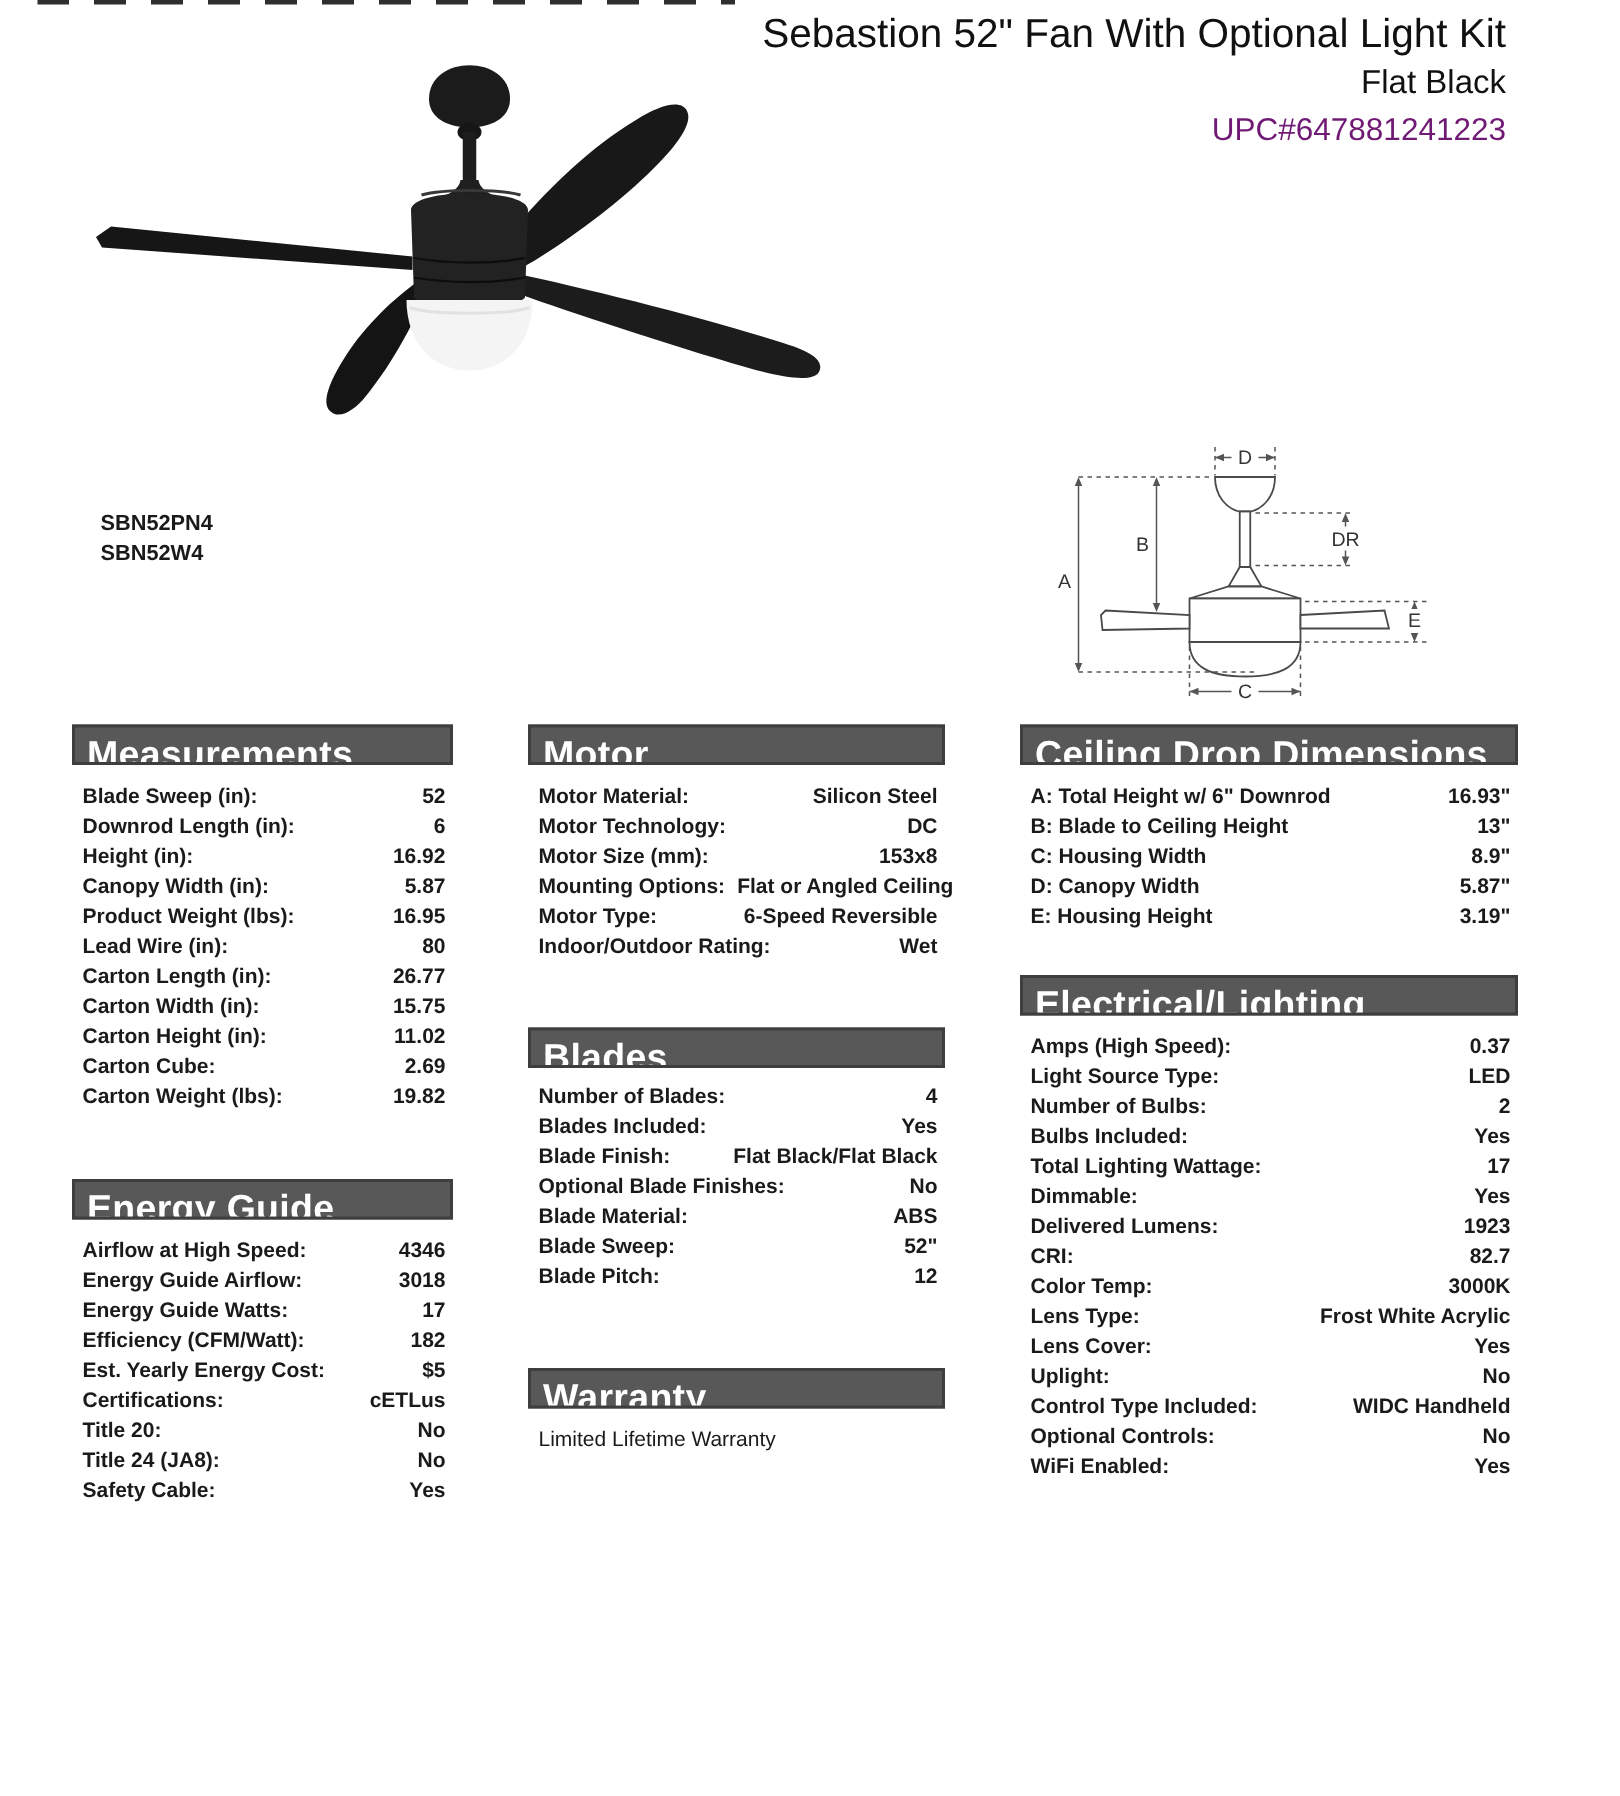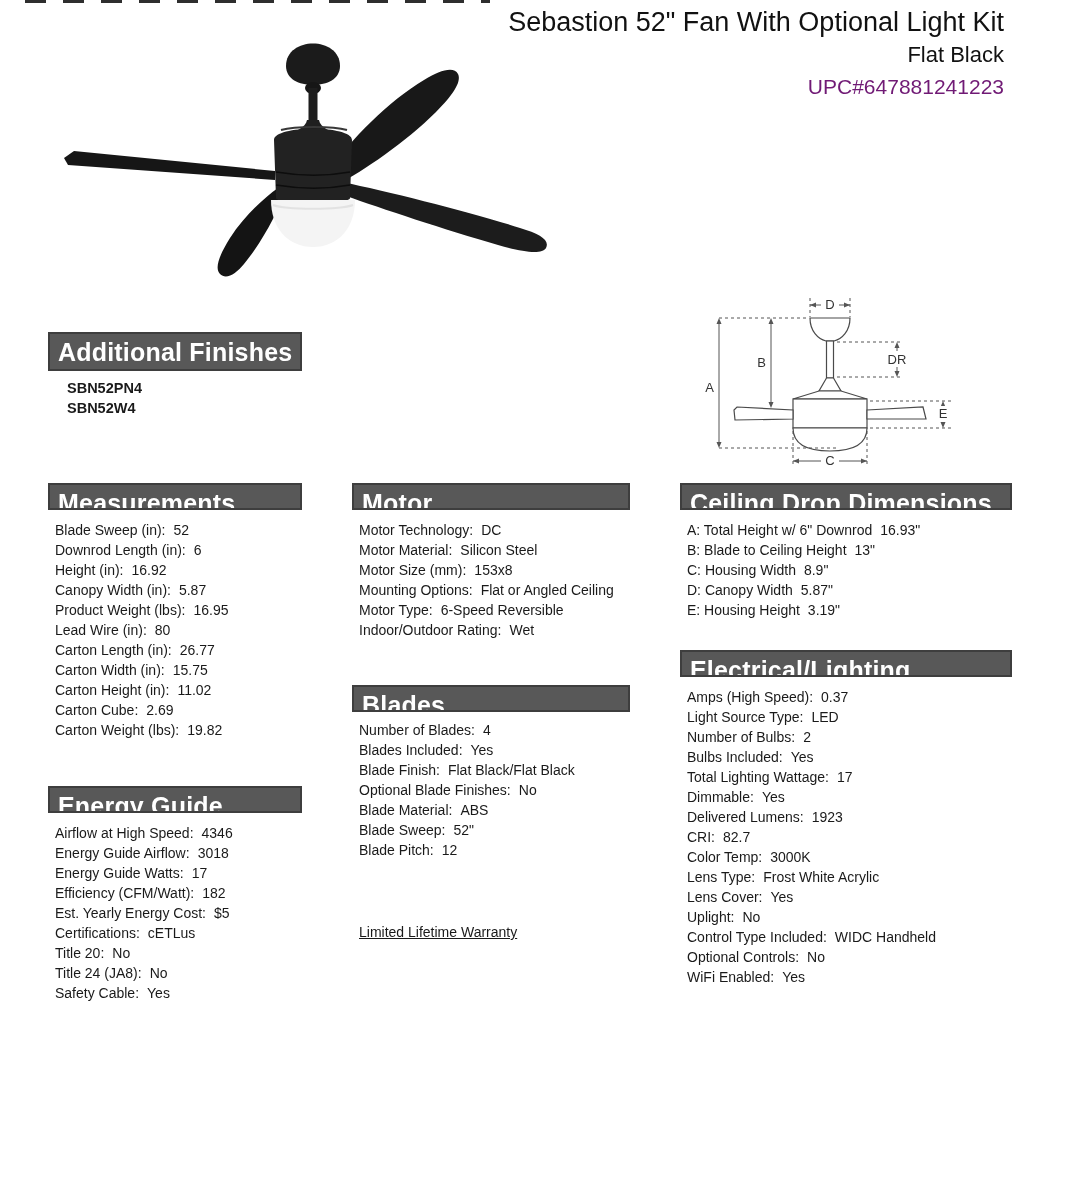--- a/index.html
+++ b/index.html
@@ -9,27 +9,27 @@
         background:repeating-linear-gradient(90deg,#2e2e2e 0 21px,transparent 21px 38px);}
   .title-block{position:absolute;top:6px;right:76px;text-align:right;}
   .title-main{font-size:27px;line-height:32px;color:#111;}
   .title-finish{font-size:22px;line-height:27px;color:#111;margin-top:3px;}
   .title-upc{font-size:21px;line-height:25px;color:#701a75;margin-top:6px;}
   .section{position:absolute;}
   .sec-header{height:27px;line-height:36px;background:#585858;border:2px solid #3e3e3e;
         box-sizing:border-box;color:#fff;font-weight:bold;font-size:25px;padding-left:8px;
         letter-spacing:.2px;white-space:nowrap;overflow:hidden;}
   .sec-rows{margin-top:10px;}
-  .spec-row{display:flex;align-items:baseline;
-        height:20px;font-size:14px;line-height:20px;padding:0 5px 0 7px;}
+  .spec-row{display:flex;justify-content:space-between;align-items:baseline;
+        height:20px;font-size:14px;line-height:20px;padding:0 5px 0 7px;font-weight:bold;}
   .spec-label{white-space:nowrap;}
   .spec-value{white-space:nowrap;text-align:right;padding-left:8px;}
   .finish-items{margin-top:7px;padding-left:7px;}
   .finish-item{font-size:14.5px;font-weight:bold;line-height:20px;margin-left:12px;}
-  .warranty-text{margin-top:12px;font-size:14px;padding-left:7px;text-decoration:underline;}
+  .warranty-text{margin-top:12px;font-size:14px;padding-left:7px;}
   .fan-img{position:absolute;left:50px;top:22px;}
   .diagram{position:absolute;left:690px;top:285px;}
   svg text{font-family:"Liberation Sans",sans-serif;}
 </style>
 </head>
 <body>
 
 <div class="page">
 
   <div class="top-crop"></div>
@@ -116,21 +116,20 @@
       <text x="24" y="107" text-anchor="end">A</text>
       <text x="76" y="82" text-anchor="end">B</text>
       <text x="140" y="24" text-anchor="middle">D</text>
       <text x="207" y="79" text-anchor="middle">DR</text>
       <text x="253" y="133" text-anchor="middle">E</text>
       <text x="140" y="180" text-anchor="middle">C</text>
     </g>
   </svg>
 
   <div class="section" style="left:48px;top:332px;width:254px;">
-    <div class="sec-header" style="height:39px;">Additional Finishes</div>
     <div class="finish-items">
 
     <div class="finish-item">SBN52PN4</div>
         <div class="finish-item">SBN52W4</div>
       </div>
   </div>
 
   <div class="section" style="left:48px;top:483px;width:254px;">
     <div class="sec-header">Measurements</div>
     <div class="sec-rows">
@@ -241,27 +240,27 @@
           <span class="spec-value">Yes</span>
         </div>
       </div>
   </div>
 
   <div class="section" style="left:352px;top:483px;width:278px;">
     <div class="sec-header">Motor</div>
     <div class="sec-rows">
 
         <div class="spec-row">
+          <span class="spec-label">Motor Material:</span>
+          <span class="spec-value">Silicon Steel</span>
+        </div>
+
+        <div class="spec-row">
           <span class="spec-label">Motor Technology:</span>
           <span class="spec-value">DC</span>
-        </div>
-
-        <div class="spec-row">
-          <span class="spec-label">Motor Material:</span>
-          <span class="spec-value">Silicon Steel</span>
         </div>
 
         <div class="spec-row">
           <span class="spec-label">Motor Size (mm):</span>
           <span class="spec-value">153x8</span>
         </div>
 
         <div class="spec-row">
           <span class="spec-label">Mounting Options:</span>
           <span class="spec-value">Flat or Angled Ceiling</span>
@@ -314,20 +313,21 @@
         </div>
 
         <div class="spec-row">
           <span class="spec-label">Blade Pitch:</span>
           <span class="spec-value">12</span>
         </div>
       </div>
   </div>
 
   <div class="section" style="left:352px;top:912px;width:278px;">
+    <div class="sec-header">Warranty</div>
     <div class="warranty-text">Limited Lifetime Warranty</div>
   </div>
 
   <div class="section" style="left:680px;top:483px;width:332px;">
     <div class="sec-header">Ceiling Drop Dimensions</div>
     <div class="sec-rows">
 
         <div class="spec-row">
           <span class="spec-label">A: Total Height w/ 6" Downrod</span>
           <span class="spec-value">16.93"</span>

